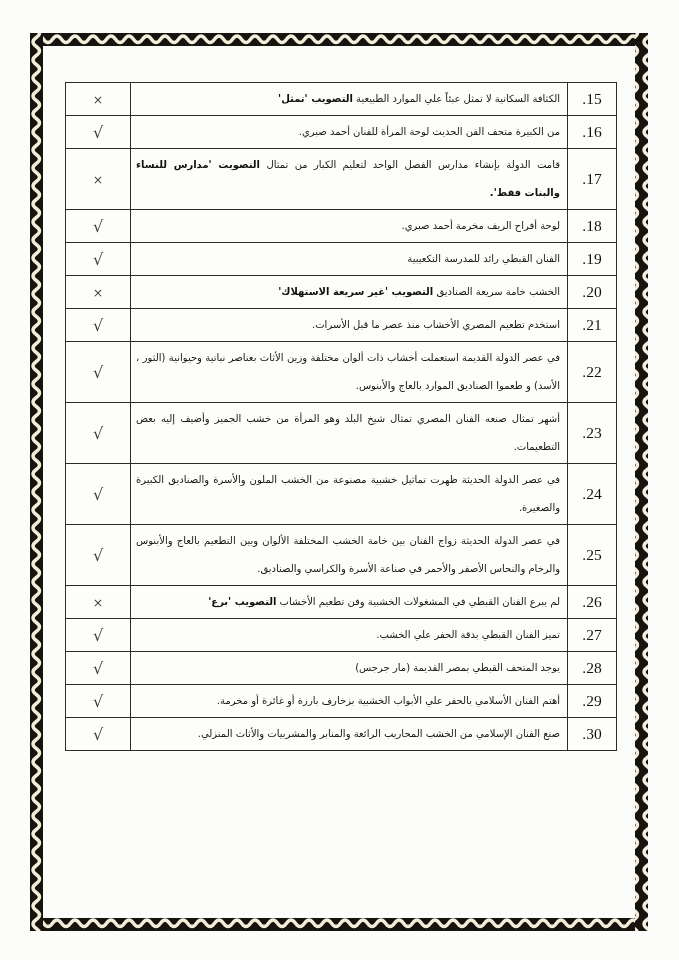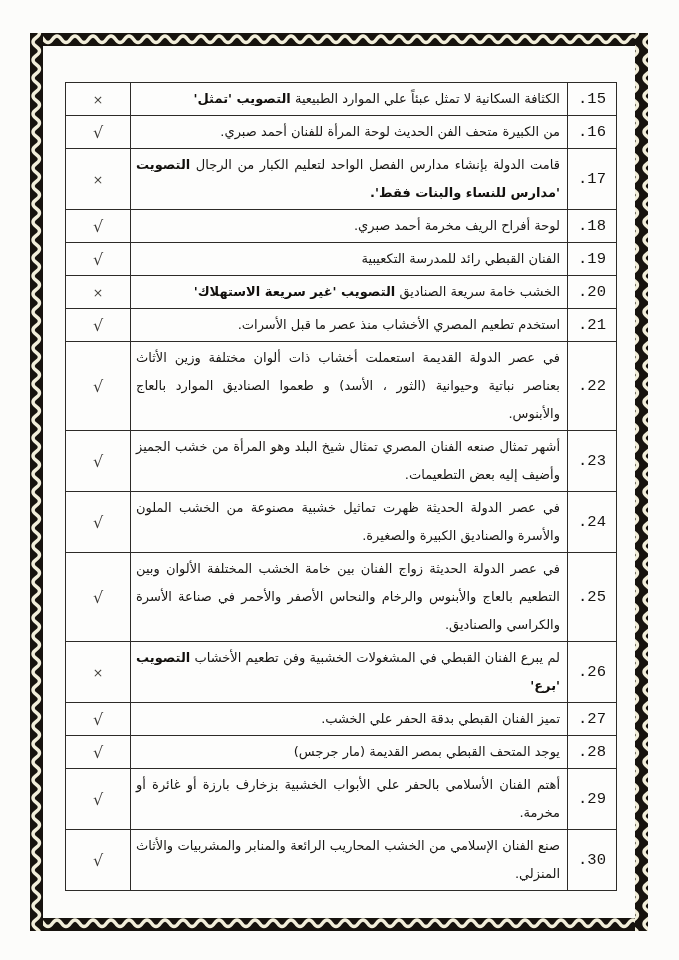--- a/index.html
+++ b/index.html
@@ -29,28 +29,28 @@
     background: #fdfdfc;
   }
   table.answers td {
     border: 1px solid #2d2b28;
     vertical-align: middle;
   }
   td.num {
     width: 46px;
     direction: ltr;
     text-align: center;
-    font-family: Liberation Mono, monospace;
+    font-family: Liberation Serif, serif;
     font-size: 15.5px;
     color: #151310;
   }
   td.txt {
     width: 424px;
     padding: 2px 7px 2px 5px;
-    font-size: 13px;
+    font-size: 10px;
     line-height: 28px;
     text-align: justify;
     color: #181613;
   }
   td.txt b { font-weight: bold; color: #12100d; }
   td.mark {
     width: 62px;
     text-align: center;
     color: #3c3a37;
   }
@@ -86,21 +86,21 @@
           <td class="txt"><span>الكثافة السكانية لا تمثل عبئاً علي الموارد الطبيعية </span><b>التصويب 'تمثل'</b></td>
           <td class="mark cross">×</td>
         </tr>
         <tr>
           <td class="num">.16</td>
           <td class="txt"><span>من الكبيرة متحف الفن الحديث لوحة المرأة للفنان أحمد صبري.</span></td>
           <td class="mark check">√</td>
         </tr>
         <tr>
           <td class="num">.17</td>
-          <td class="txt"><span>قامت الدولة بإنشاء مدارس الفصل الواحد لتعليم الكبار من الرجال </span><b>التصويت 'مدارس للنساء والبنات فقط'.</b></td>
+          <td class="txt"><span>قامت الدولة بإنشاء مدارس الفصل الواحد لتعليم الكبار من تمثال </span><b>التصويت 'مدارس للنساء والبنات فقط'.</b></td>
           <td class="mark cross">×</td>
         </tr>
         <tr>
           <td class="num">.18</td>
           <td class="txt"><span>لوحة أفراح الريف مخرمة أحمد صبري.</span></td>
           <td class="mark check">√</td>
         </tr>
         <tr>
           <td class="num">.19</td>
           <td class="txt"><span>الفنان القبطي رائد للمدرسة التكعيبية</span></td>

